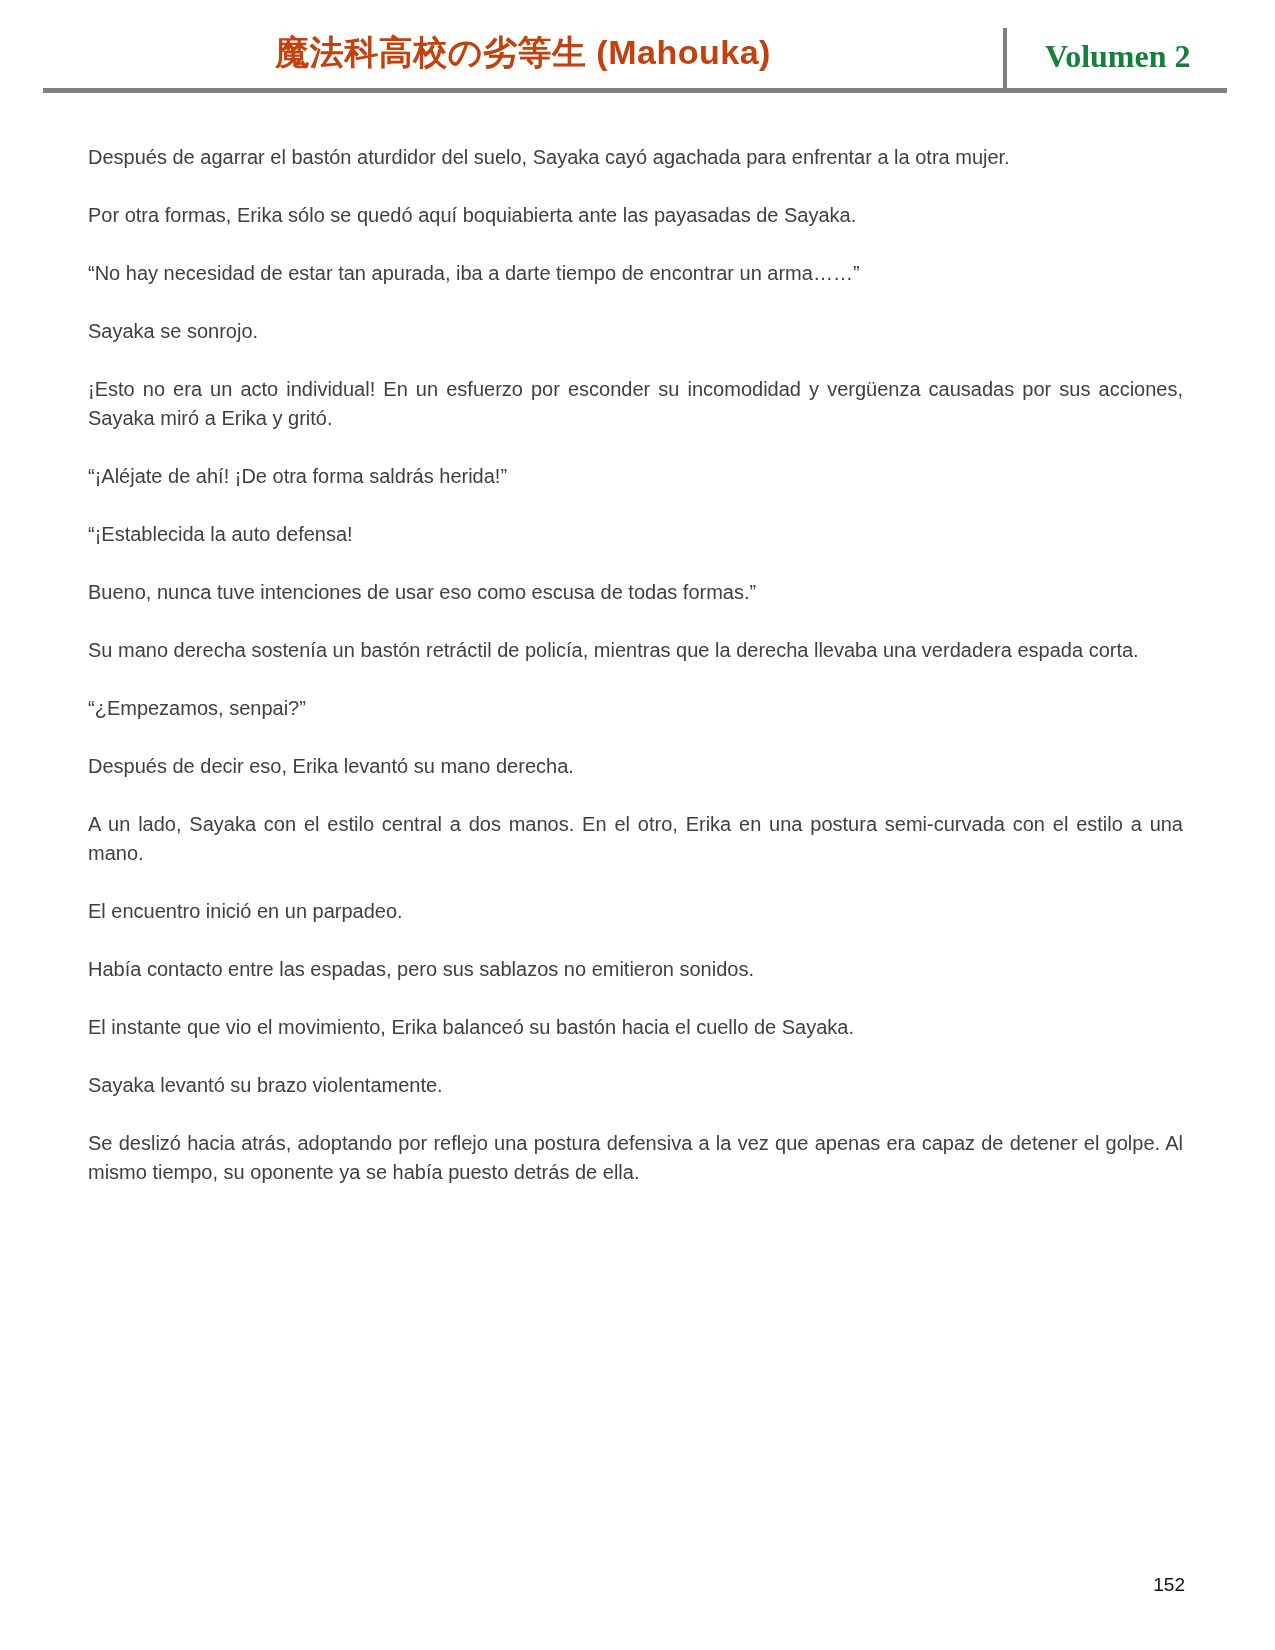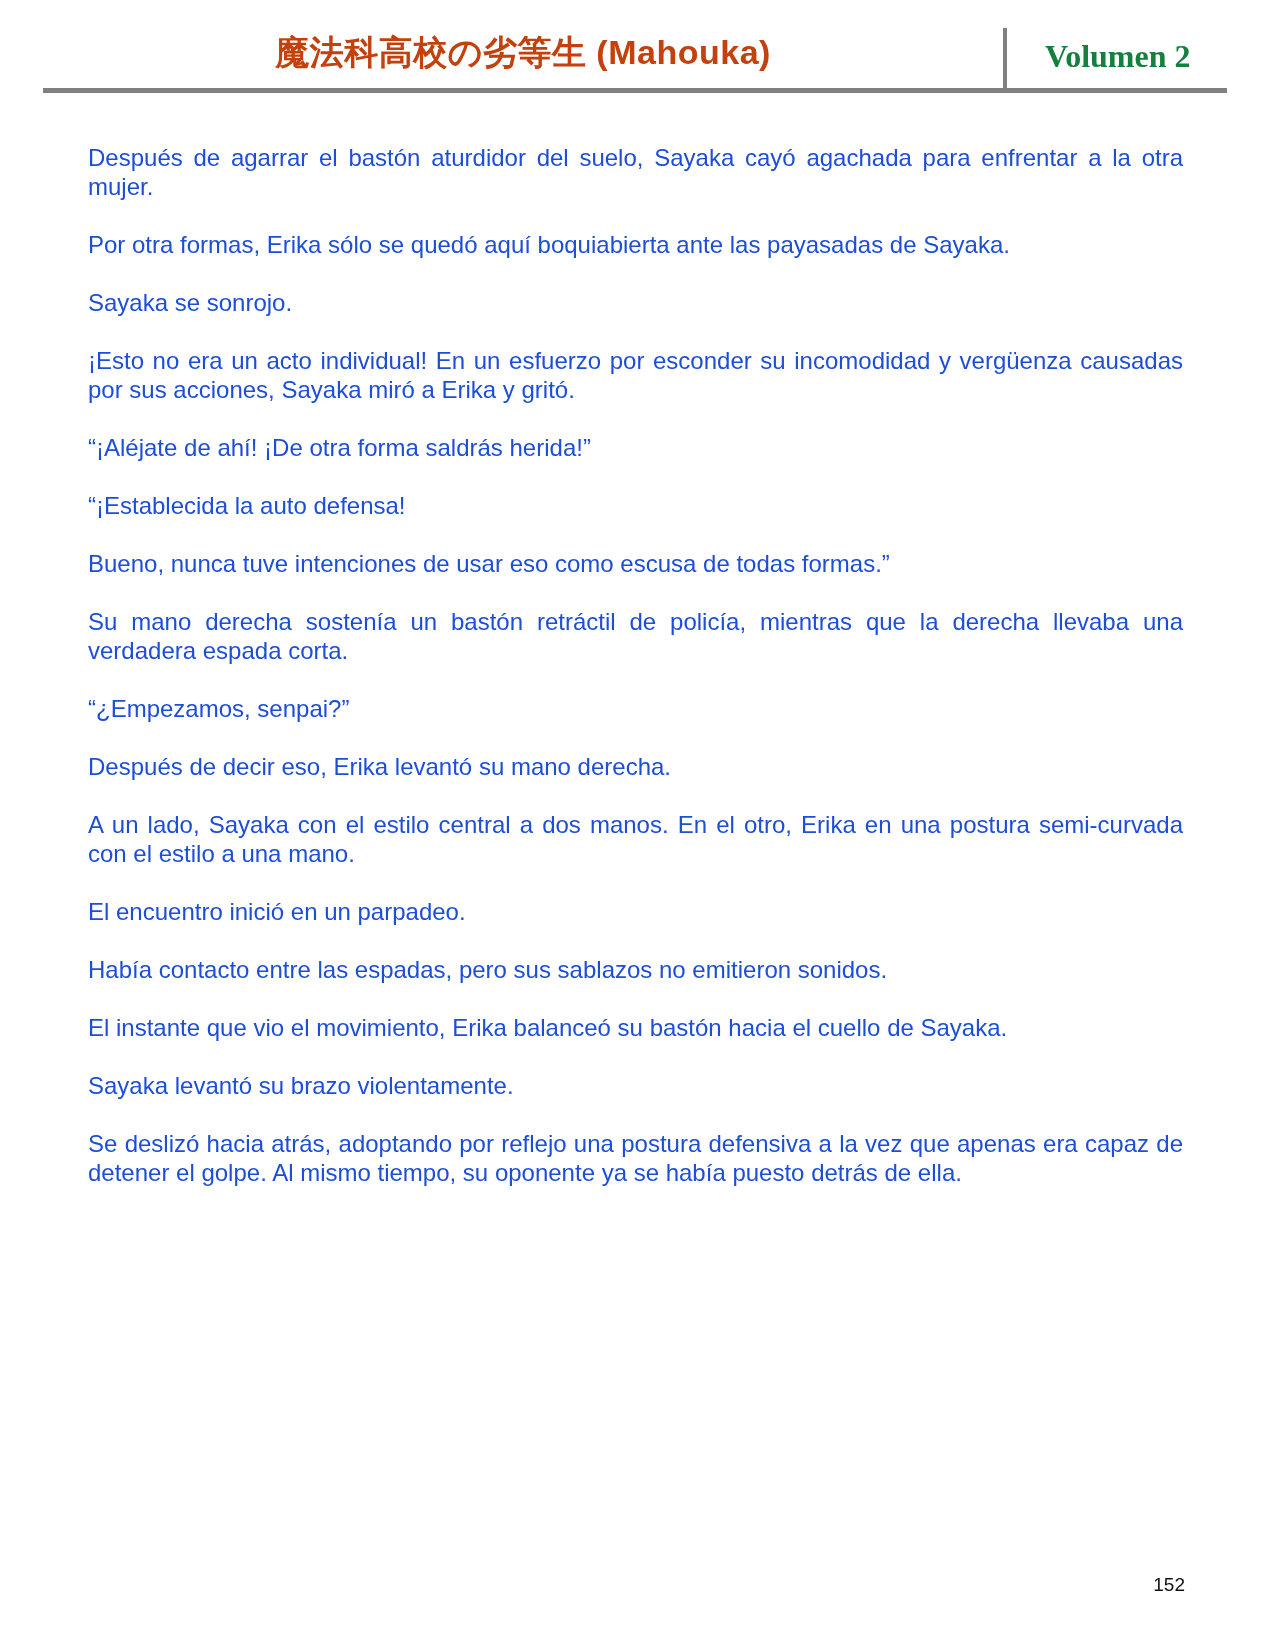--- a/index.html
+++ b/index.html
@@ -57,24 +57,24 @@
     background: #808080;
   }
   
   .body-text {
     position: absolute;
     left: 88px; top: 143px;
     width: 1095px;
   }
   .body-text p {
     margin: 0 0 29px 0;
-    font-size: 24px;
+    font-size: 20px;
     line-height: 29px;
     text-align: justify;
-    color: #1d4ed8;
+    color: #404040;
   }
   
   .page-number {
     position: absolute;
     right: 90px; top: 1562px;
     font-size: 19px;
     color: #111111;
     margin-top: 12px;
   }
 </style>
@@ -86,20 +86,21 @@
   <div class="header">
     <div class="header-title"><span>魔法科高校の劣等生</span><span> (Mahouka)</span></div>
     <div class="header-divider"></div>
     <div class="header-volume">Volumen 2</div>
     <div class="header-rule"></div>
   </div>
 
   <div class="body-text">
     <p>Después de agarrar el bastón aturdidor del suelo, Sayaka cayó agachada para enfrentar a la otra mujer.</p>
     <p>Por otra formas, Erika sólo se quedó aquí boquiabierta ante las payasadas de Sayaka.</p>
+    <p>“No hay necesidad de estar tan apurada, iba a darte tiempo de encontrar un arma……”</p>
     <p>Sayaka se sonrojo.</p>
     <p>¡Esto no era un acto individual! En un esfuerzo por esconder su incomodidad y vergüenza causadas por sus acciones, Sayaka miró a Erika y gritó.</p>
     <p>“¡Aléjate de ahí! ¡De otra forma saldrás herida!”</p>
     <p>“¡Establecida la auto defensa!</p>
     <p>Bueno, nunca tuve intenciones de usar eso como escusa de todas formas.”</p>
     <p>Su mano derecha sostenía un bastón retráctil de policía, mientras que la derecha llevaba una verdadera espada corta.</p>
     <p>“¿Empezamos, senpai?”</p>
     <p>Después de decir eso, Erika levantó su mano derecha.</p>
     <p>A un lado, Sayaka con el estilo central a dos manos. En el otro, Erika en una postura semi-curvada con el estilo a una mano.</p>
     <p>El encuentro inició en un parpadeo.</p>

